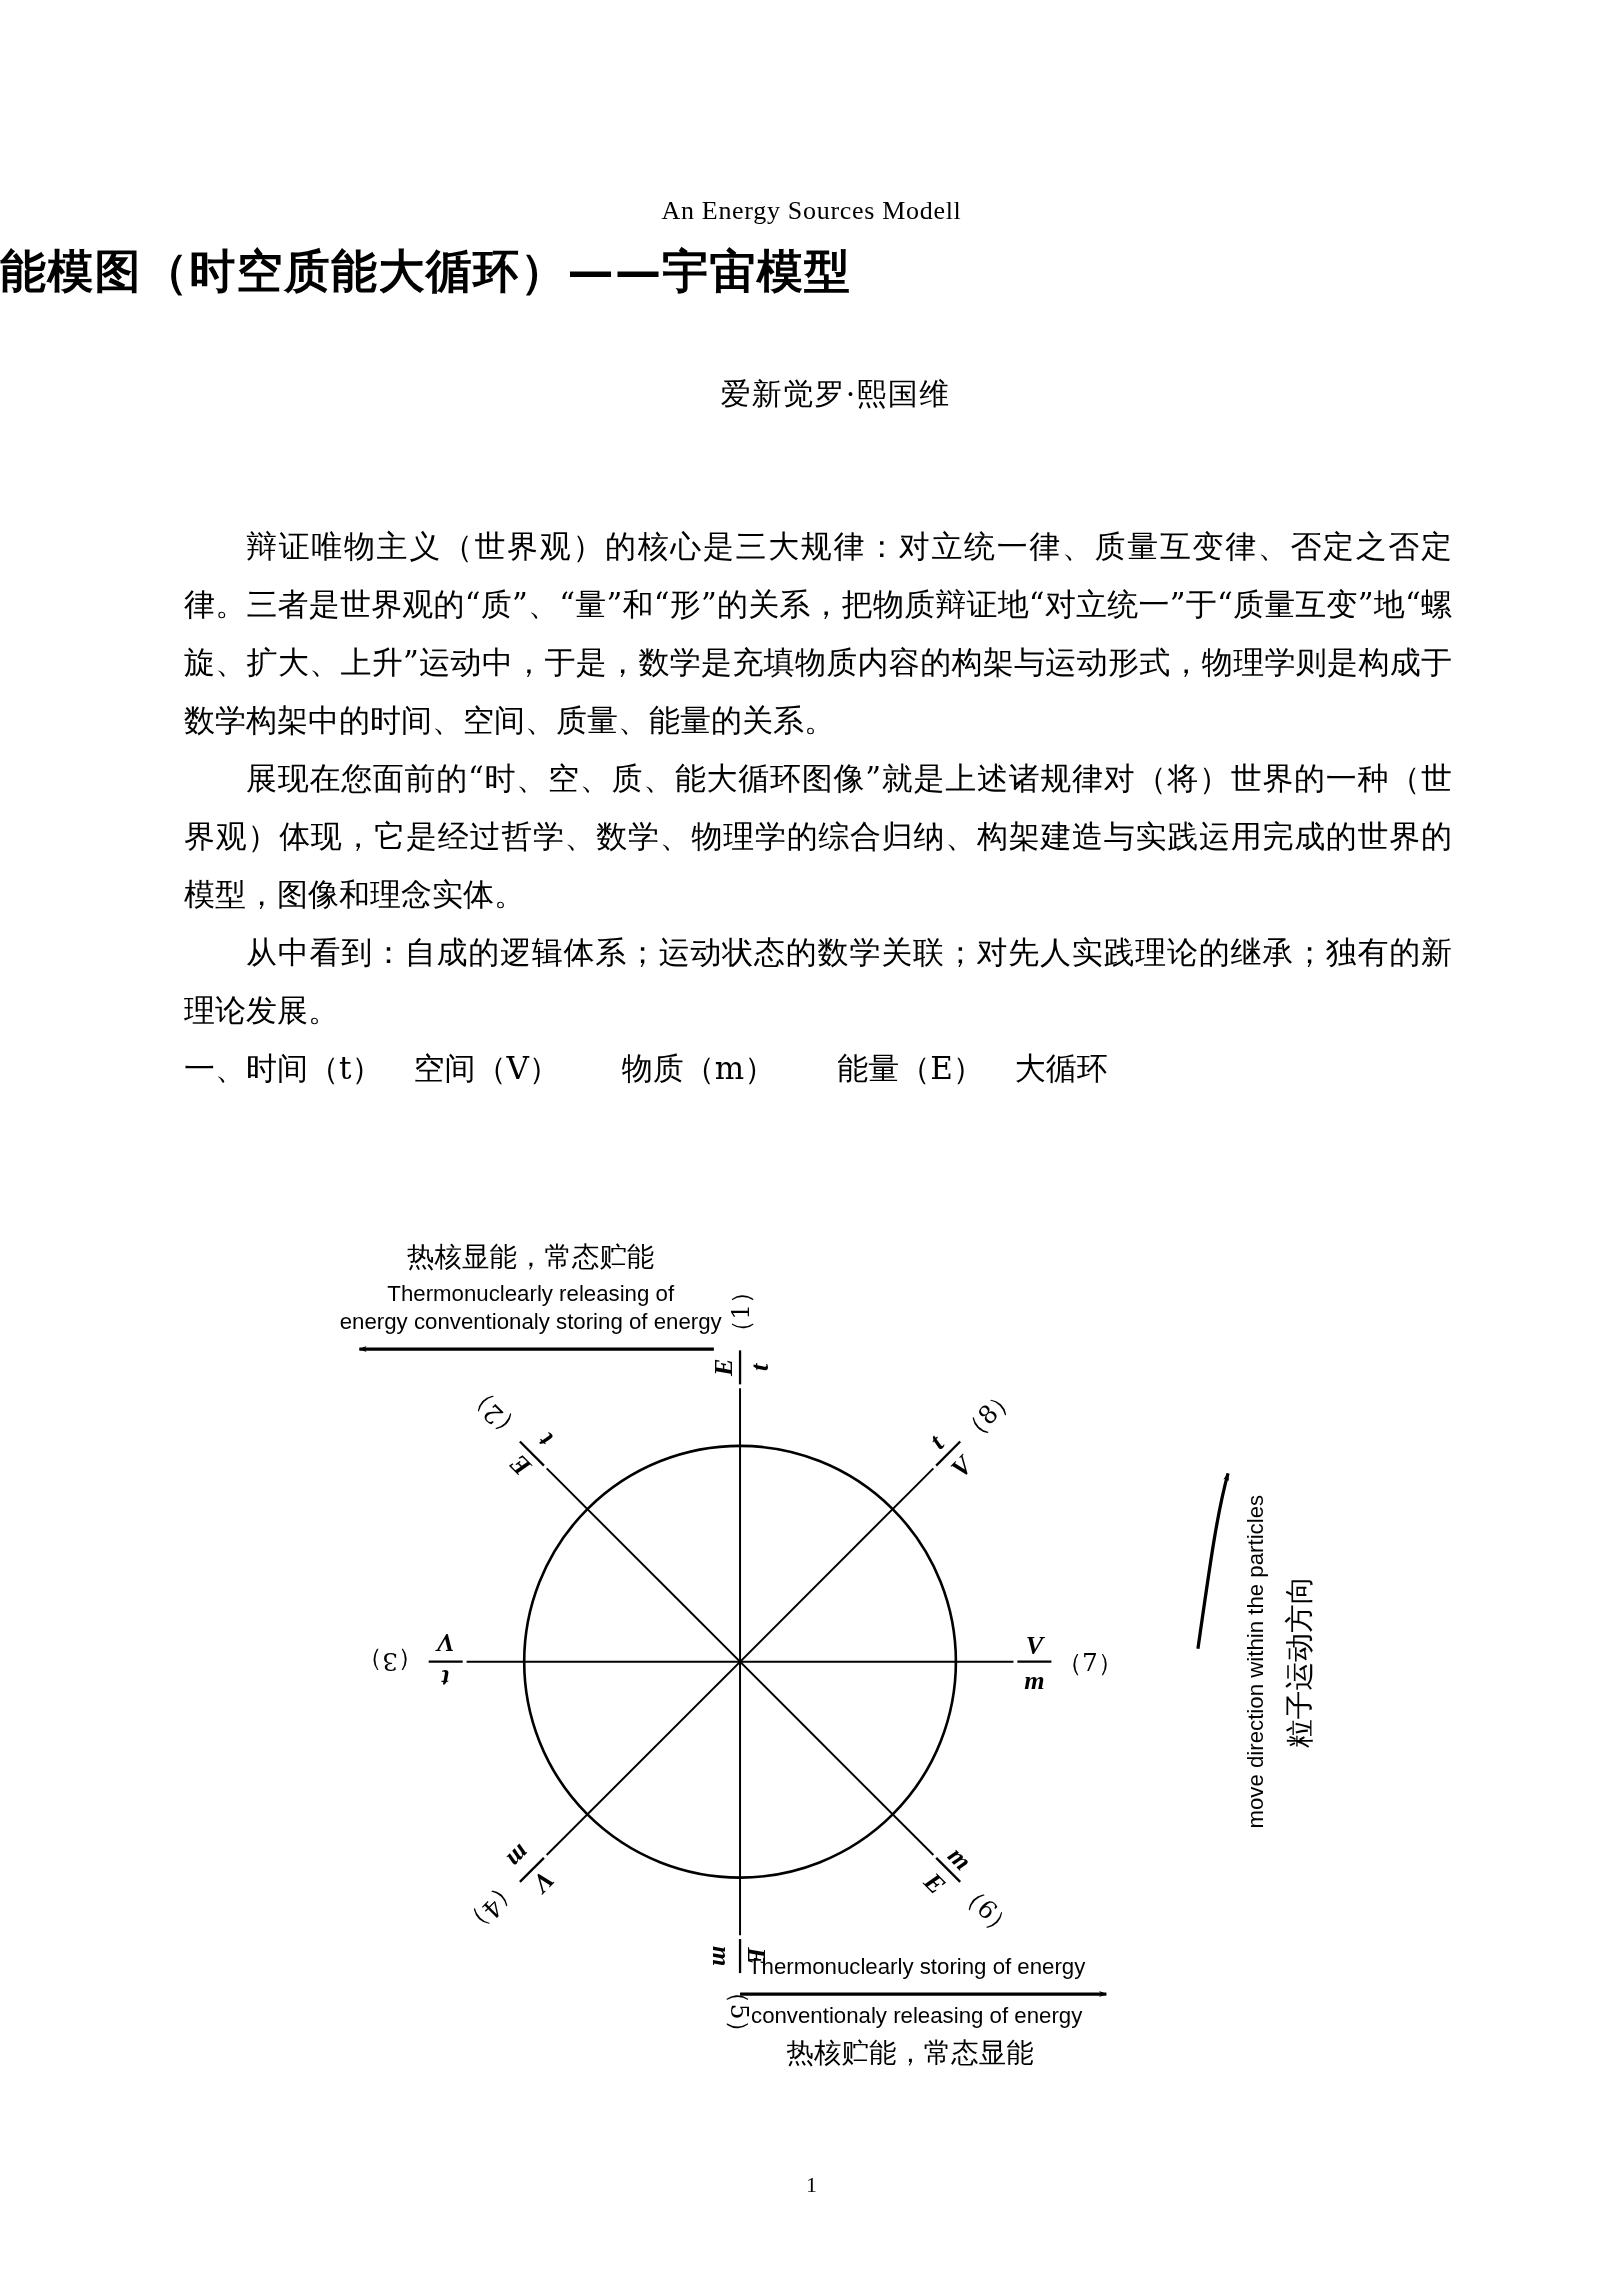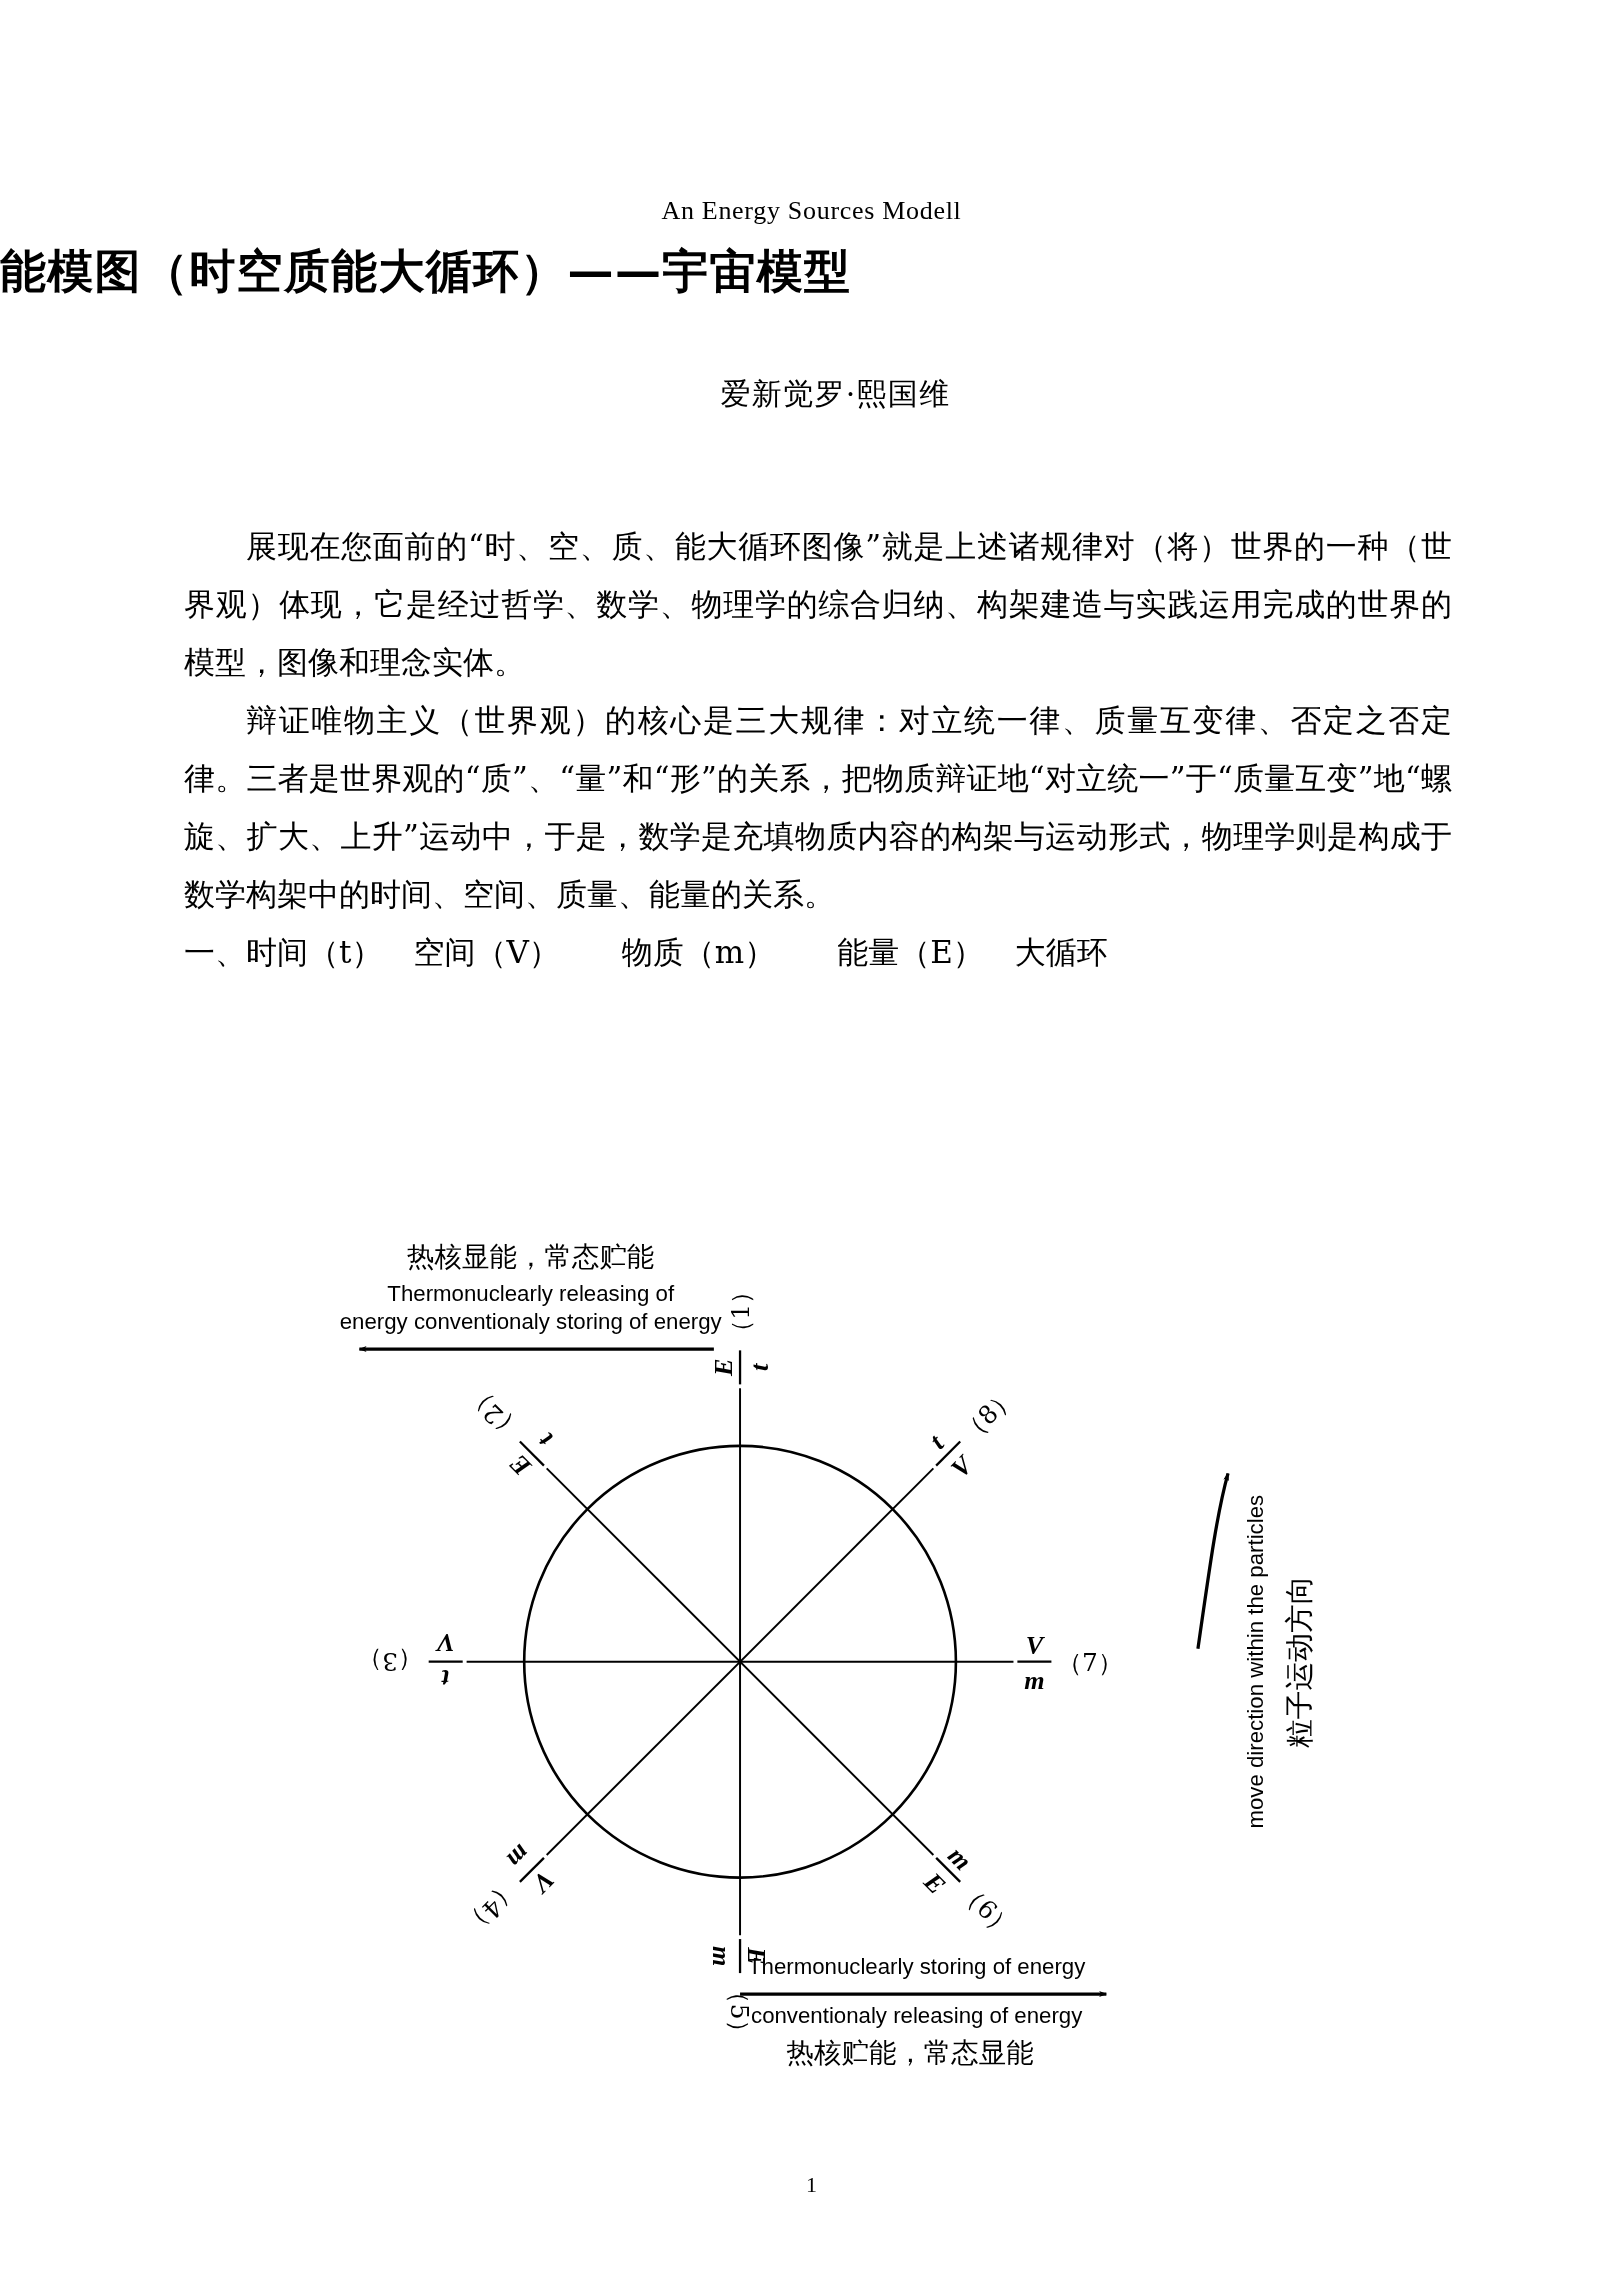--- a/index.html
+++ b/index.html
@@ -70,22 +70,23 @@
 </head>
 <body>
 
 <div class="page">
 
   <div class="title-en">An Energy Sources Modell</div>
   <div class="title-cn">能模图（时空质能大循环）——宇宙模型</div>
   <div class="author">爱新觉罗·熙国维</div>
 
   <div class="body-block">
+    <p class="para indent">辩证唯物主义（世界观）的核心是三大规律：对立统一律、质量互变律、否定之否定律。三者是世界观的“质”、“量”和“形”的关系，把物质辩证地“对立统一”于“质量互变”地“螺旋、扩大、上升”运动中，于是，数学是充填物质内容的构架与运动形式，物理学则是构成于数学构架中的时间、空间、质量、能量的关系。</p>
     <p class="para indent">展现在您面前的“时、空、质、能大循环图像”就是上述诸规律对（将）世界的一种（世界观）体现，它是经过哲学、数学、物理学的综合归纳、构架建造与实践运用完成的世界的模型，图像和理念实体。</p>
-    <p class="para indent">辩证唯物主义（世界观）的核心是三大规律：对立统一律、质量互变律、否定之否定律。三者是世界观的“质”、“量”和“形”的关系，把物质辩证地“对立统一”于“质量互变”地“螺旋、扩大、上升”运动中，于是，数学是充填物质内容的构架与运动形式，物理学则是构成于数学构架中的时间、空间、质量、能量的关系。</p>
+    <p class="para indent">从中看到：自成的逻辑体系；运动状态的数学关联；对先人实践理论的继承；独有的新理论发展。</p>
     <div class="section-head">一、时间（t）　空间（V）　　物质（m）　　能量（E）　大循环</div>
   </div>
 
   <div class="figure">
     <svg class="figsvg" id="diagram" width="1112" height="870" viewBox="0 0 1700 1330">
 
     <defs>
           <marker id="arrowhead" markerWidth="12" markerHeight="9" refX="11" refY="4.5" orient="auto" markerUnits="userSpaceOnUse">
             <path d="M0,0 L12,4.5 L0,9 L3,4.5 Z" fill="#000000"></path>
           </marker>

